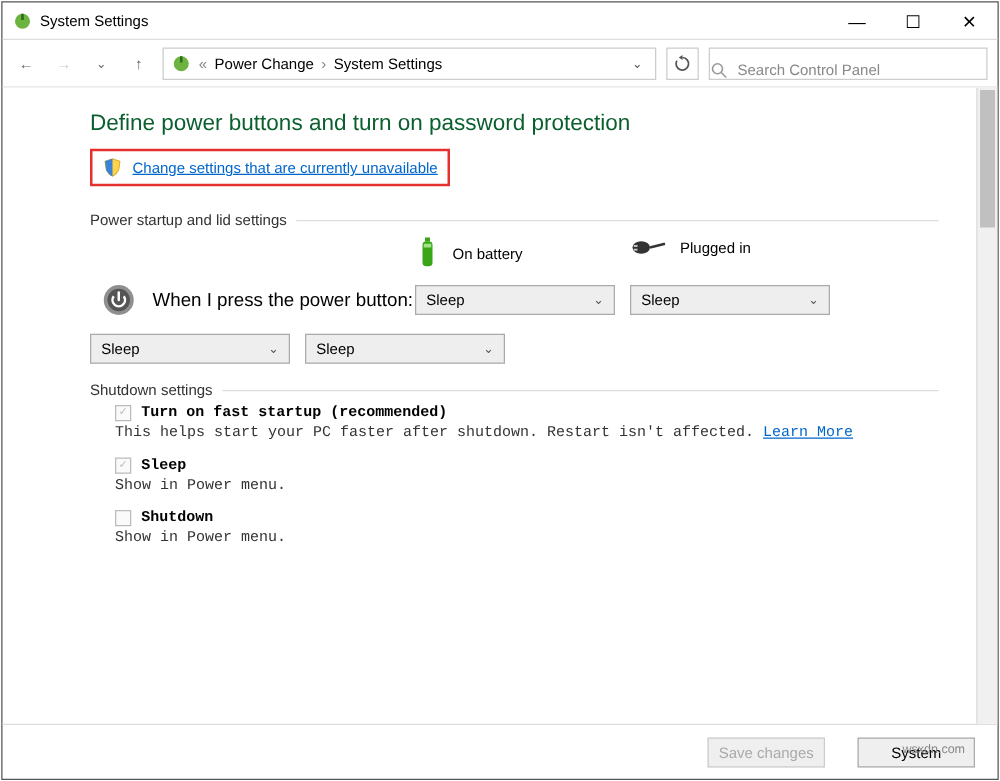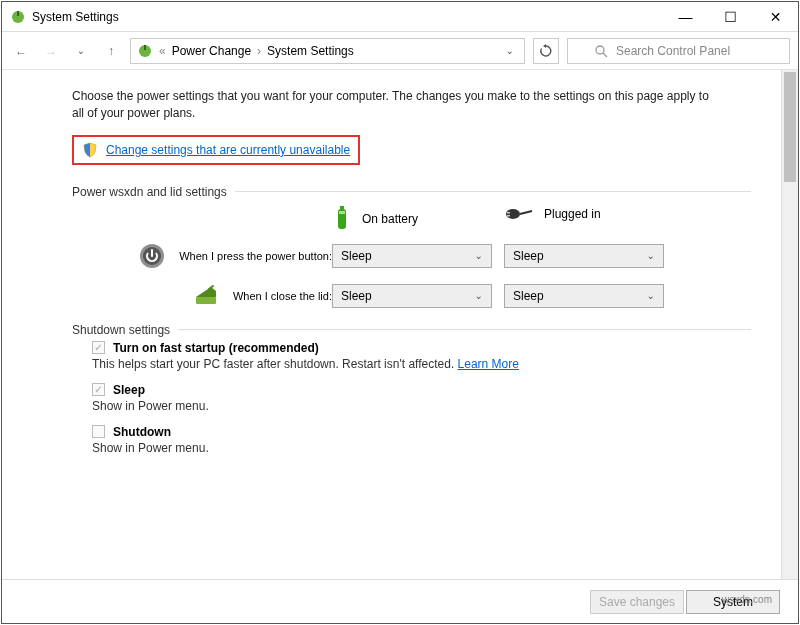--- a/index.html
+++ b/index.html
@@ -10,47 +10,47 @@
   .win-controls { margin-left: auto; display: flex; }
   .win-btn { width: 45px; height: 30px; display: flex; align-items: center; justify-content: center; font-size: 14px; cursor: pointer; }
   .navbar { height: 38px; display: flex; align-items: center; padding: 0 8px; gap: 8px; border-bottom: 1px solid #e5e5e5; }
   .nav-arrow { width: 22px; height: 22px; display: flex; align-items: center; justify-content: center; color: #666; }
   .nav-arrow.disabled { color: #ccc; }
   .breadcrumb { flex: 0 0 auto; width: 395px; height: 26px; border: 1px solid #ccc; display: flex; align-items: center; padding: 0 6px; gap: 6px; font-size: 12px; background: #fff; }
   .breadcrumb .crumb { color: #000; }
   .breadcrumb .sep { color: #888; }
   .crumb-chev { margin-left: auto; color: #555; font-size: 10px; padding-right: 4px; }
   .refresh { width: 26px; height: 26px; border: 1px solid #ccc; display: flex; align-items: center; justify-content: center; }
-  .search { flex: 1; height: 26px; border: 1px solid #ccc; display: flex; align-items: center; padding: 0 26px; gap: 8px; color: #888; }
+  .search { flex: 1; height: 26px; border: 1px solid #ccc; display: flex; align-items: flex-end; padding: 0 0; gap: 8px; color: #888; }
   .content-wrap { flex: 1; display: flex; overflow: hidden; }
   .content { flex: 1; padding: 18px 30px 0 70px; overflow-y: auto; }
   .scrollbar { width: 17px; background: #f0f0f0; border-left: 1px solid #ddd; position: relative; }
   .scroll-thumb { position: absolute; top: 2px; left: 2px; right: 2px; height: 110px; background: #c0c0c0; }
   .heading { color: #0a5f2e; font-size: 18px; font-weight: 400; margin-bottom: 10px; }
   .desc { color: #222; font-size: 12px; line-height: 1.45; margin-bottom: 12px; max-width: 640px; }
   .change-link-row { display: inline-flex; align-items: center; gap: 8px; border: 2px solid #e53030; padding: 5px 8px; margin-bottom: 14px; }
   .link { color: #0066cc; text-decoration: underline; cursor: pointer; font-size: 12px; }
   .section-hdr { font-size: 12px; color: #333; margin: 6px 0 4px 0; display: flex; align-items: center; gap: 8px; }
   .section-hdr .rule { flex: 1; height: 1px; background: #ddd; }
   .cols-hdr { display: flex; align-items: flex-start; margin: 6px 0 10px 0; }
   .cols-hdr .spacer { width: 260px; }
   .col { width: 172px; display: flex; align-items: center; gap: 10px; }
   .row { display: flex; align-items: center; margin-bottom: 14px; }
-  .row-label { width: 260px; display: flex; align-items: center; gap: 14px; font-size: 11px; justify-content: flex-end; }
+  .row-label { width: 260px; display: flex; align-items: center; gap: 14px; font-size: 15px; }
   .dropdown { width: 160px; height: 24px; border: 1px solid #aaa; background: #eee; display: flex; align-items: center; padding: 0 8px; font-size: 12px; justify-content: space-between; margin-right: 12px; }
   .dropdown .chev { font-size: 10px; color: #555; }
   .shutdown-list { margin: 4px 0 0 20px; }
-  .opt { margin-bottom: 12px; }
+  .opt { margin-bottom: 12px; font-family: Liberation Mono, monospace; }
   .opt-top { display: flex; align-items: center; gap: 8px; font-size: 12px; }
   .opt-top.bold { font-weight: 600; }
   .opt-sub { font-size: 12px; color: #333; margin-top: 2px; }
   .chk { width: 13px; height: 13px; border: 1px solid #888; display: inline-flex; align-items: center; justify-content: center; font-size: 10px; color: #888; background: #fafafa; }
   .chk.checked::after { content: "✓"; }
   .chk.disabled { color: #bbb; border-color: #bbb; }
-  .footer { height: 44px; border-top: 1px solid #ddd; display: flex; align-items: center; justify-content: flex-end; padding: 0 18px; gap: 2px; }
+  .footer { height: 44px; border-top: 1px solid #ddd; display: flex; align-items: center; justify-content: flex-end; padding: 0 18px; gap: 26px; }
   .btn { min-width: 94px; height: 24px; border: 1px solid #aaa; background: #efefef; font-size: 12px; display: flex; align-items: center; justify-content: center; cursor: pointer; }
   .btn.disabled { color: #aaa; border-color: #ccc; }
   .watermark { position: absolute; right: 28px; bottom: 20px; font-size: 10px; color: #888; }
   svg { display: block; }
 </style>
 </head>
 <body>
 
 <div class="window">
 
@@ -97,34 +97,34 @@
       <svg width="14" height="14">
           <circle cx="6" cy="6" r="4" fill="none" stroke="#999" stroke-width="1.3"></circle>
           <line x1="9" y1="9" x2="13" y2="13" stroke="#999" stroke-width="1.3"></line>
         </svg>
       <span>Search Control Panel</span>
     </div>
   </div>
 
   <div class="content-wrap">
     <div class="content">
-      <div class="desc">Choose the power settings that you want for your computer. The changes you make to the settings on this page apply to all of your power plans.</div>
+      <div class="heading">Define power buttons and turn on password protection</div>
 
       <div class="change-link-row">
         <span>
           <svg width="16" height="16">
               <path d="M8 1 L14 3 L13 10 Q11 14 8 15 Q5 14 3 10 L2 3 Z" fill="#ffd24a" stroke="#c79a00" stroke-width="0.6"></path>
               <path d="M8 1 L8 15 Q5 14 3 10 L2 3 Z" fill="#3b82d6"></path>
             </svg>
         </span>
         <span class="link">Change settings that are currently unavailable</span>
       </div>
 
       <div class="section-hdr">
-        <span>Power wsxdn and lid settings</span>
+        <span>Power startup and lid settings</span>
         <div class="rule"></div>
       </div>
 
       <div class="cols-hdr">
         <div class="spacer"></div>
         <div class="col">
           <span>
             <svg width="20" height="28">
                 <rect x="6" y="4" width="8" height="20" rx="3" fill="#3aa516"></rect>
                 <rect x="8" y="1" width="4" height="3" fill="#3aa516"></rect>
@@ -162,30 +162,20 @@
           <span>Sleep</span>
             <span class="chev">⌄</span>
         </div>
         <div class="dropdown">
           <span>Sleep</span>
             <span class="chev">⌄</span>
         </div>
       </div>
 
       <div class="row">
-        <div class="row-label">
-          <span style="margin-left:10px">
-            <svg width="26" height="26">
-                <rect x="3" y="14" width="20" height="7" rx="1" fill="#7fb23a"></rect>
-                <path d="M3 14 L18 4 L23 8 L23 14 Z" fill="#4f8a1d"></path>
-                <path d="M16 6 L20 3" stroke="#4f8a1d" stroke-width="2" stroke-linecap="round"></path>
-              </svg>
-          </span>
-          <span>When I close the lid:</span>
-        </div>
         <div class="dropdown">
           <span>Sleep</span>
             <span class="chev">⌄</span>
         </div>
         <div class="dropdown">
           <span>Sleep</span>
             <span class="chev">⌄</span>
         </div>
       </div>
 

